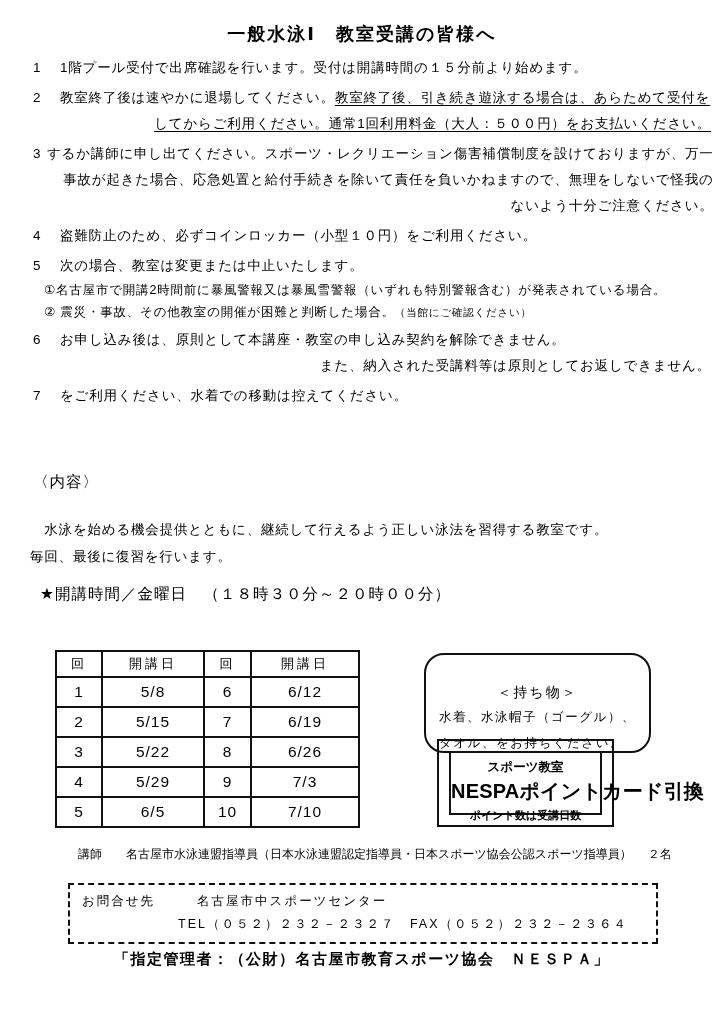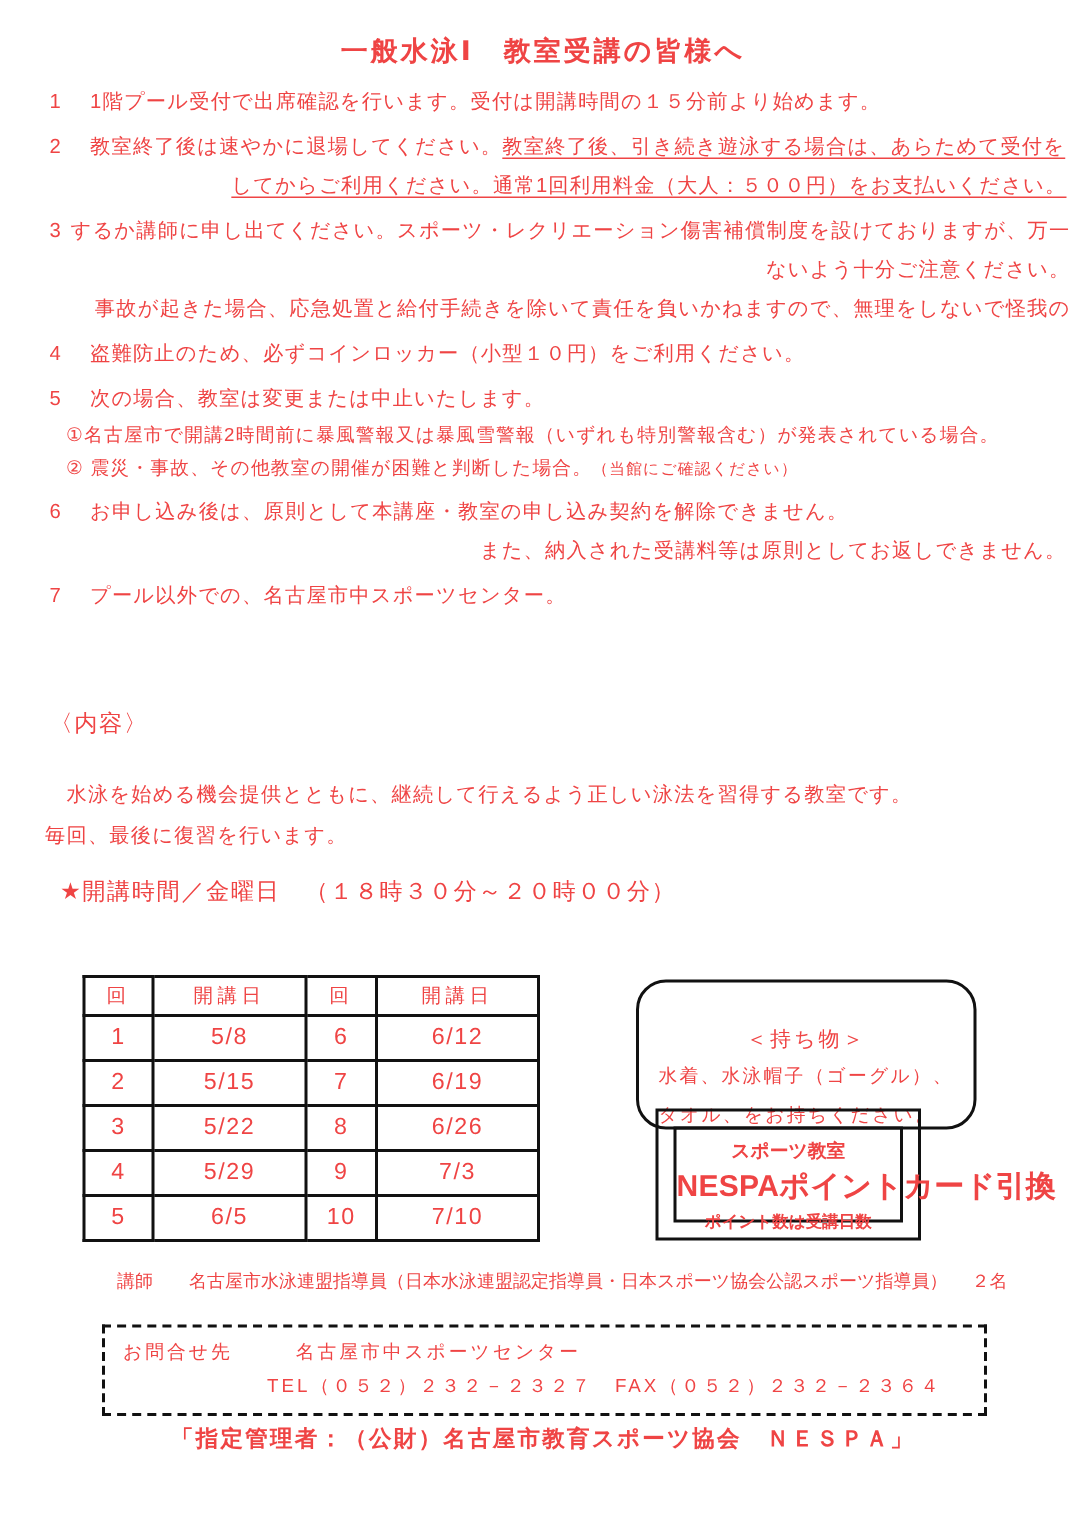--- a/index.html
+++ b/index.html
@@ -1,19 +1,19 @@
 <!DOCTYPE html>
 <html><head>
 <meta charset="utf-8">
 <style>
   * { margin:0; padding:0; box-sizing:border-box; }
   html,body { background:#e8e8e8; }
   .doc {
     position:relative; width:724px; height:1024px; background:#ffffff;
-    font-family:"Liberation Sans","DejaVu Sans",sans-serif; color:#ef4444;
+    font-family:"Liberation Sans","DejaVu Sans",sans-serif; color:#000000;
     margin:0 auto; overflow:hidden;
   }
   .title {
     position:absolute; top:22px; left:0; right:0; text-align:center;
     font-size:18px; font-weight:bold; letter-spacing:2px;
   }
   .notices { position:absolute; top:55px; left:33px; width:678px; font-size:13.5px; letter-spacing:0.8px; }
   .notice { display:flex; margin-bottom:4px; }
   .notice .num { width:27px; flex-shrink:0; line-height:26px; }
   .notice .nbody { flex:1; }
@@ -73,22 +73,22 @@
       <div class="nbody">
         <div class="line"><span>教室終了後は速やかに退場してください。</span><span class="ul">教室終了後、引き続き遊泳する場合は、あらためて受付を</span></div>
         <div class="line cont"><span class="ul">してからご利用ください。通常1回利用料金（大人：５００円）をお支払いください。</span></div>
       </div>
     </div>
 
     <div class="notice">
       <span class="num">3</span>
       <div class="nbody">
         <div class="line cont">するか講師に申し出てください。スポーツ・レクリエーション傷害補償制度を設けておりますが、万一</div>
+        <div class="line cont">事故が起きた場合、応急処置と給付手続きを除いて責任を負いかねますので、無理をしないで怪我の</div>
         <div class="line cont">ないよう十分ご注意ください。</div>
-        <div class="line cont">事故が起きた場合、応急処置と給付手続きを除いて責任を負いかねますので、無理をしないで怪我の</div>
       </div>
     </div>
 
     <div class="notice">
       <span class="num">4</span>
       <div class="nbody">
         <div class="line">盗難防止のため、必ずコインロッカー（小型１０円）をご利用ください。</div>
       </div>
     </div>
 
@@ -105,21 +105,21 @@
       <span class="num">6</span>
       <div class="nbody">
         <div class="line">お申し込み後は、原則として本講座・教室の申し込み契約を解除できません。</div>
         <div class="line cont">また、納入された受講料等は原則としてお返しできません。</div>
       </div>
     </div>
 
     <div class="notice">
       <span class="num">7</span>
       <div class="nbody">
-        <div class="line">プール以外での、名古屋市中スポーツセンター。</div>
+        <div class="line">をご利用ください、水着での移動は控えてください。</div>
       </div>
     </div>
 
   </div>
 
   <div class="content-heading">〈内容〉</div>
 
   <div class="content-body">
     <div class="pline">　水泳を始める機会提供とともに、継続して行えるよう正しい泳法を習得する教室です。</div>
     <div class="pline">毎回、最後に復習を行います。</div>

